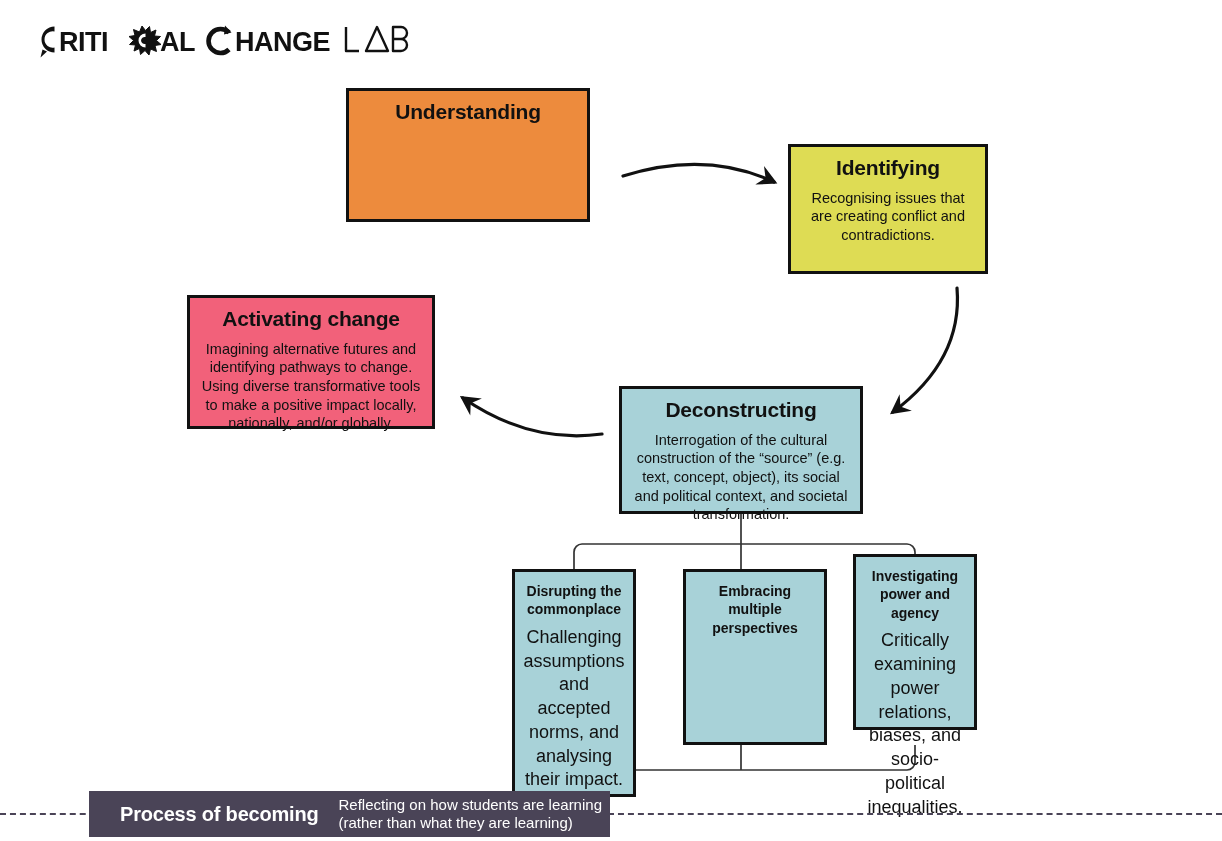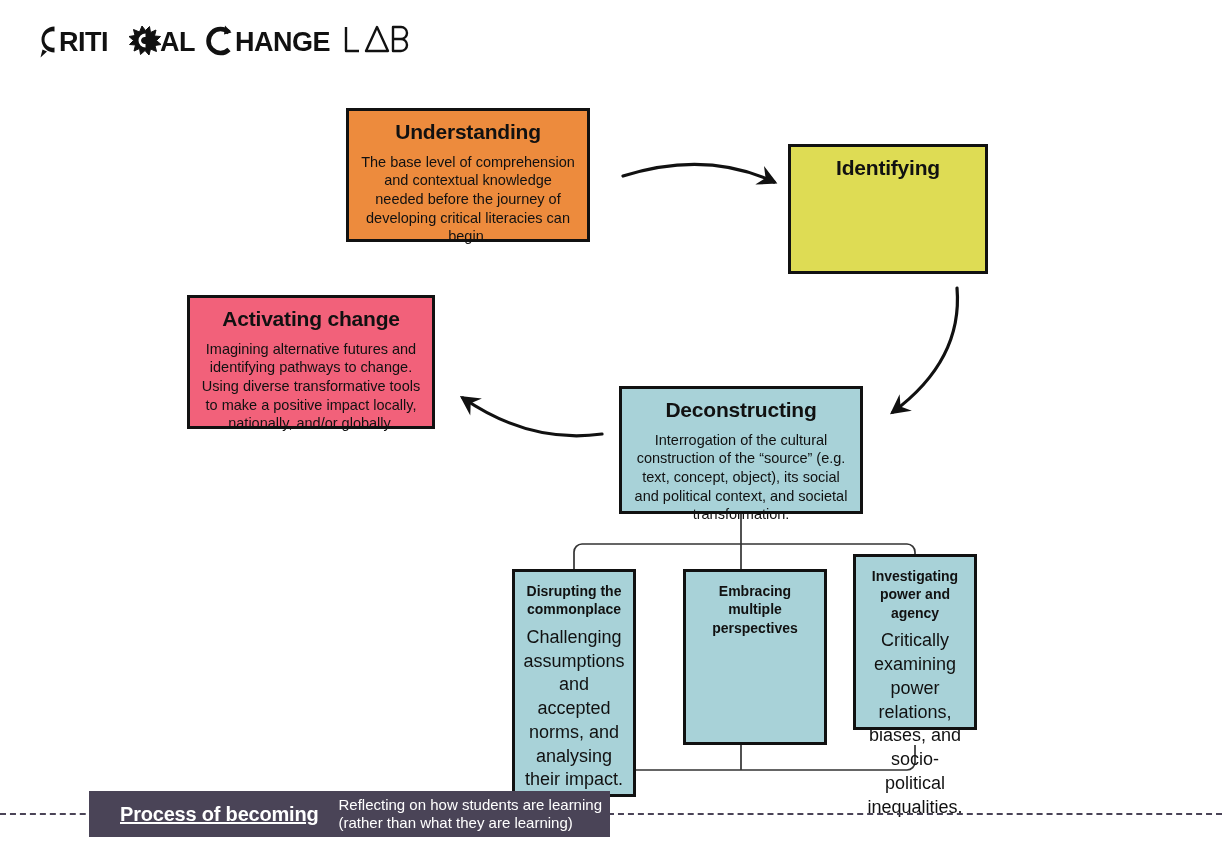--- a/index.html
+++ b/index.html
@@ -53,21 +53,20 @@
   .stage .body { font-size: 14.5px; }
 
   
   .sub { padding: 10px 8px; }
   .sub .ttl { font-size: 14px; margin-bottom: 7px; line-height: 1.32; }
   .sub .body { font-size: 18px; line-height: 1.32; }
 
   #box-understanding {
     left: 346px; top: 88px; width: 244px; height: 134px;
     background: #ED8B3D;
-    margin-top: 20px;
   }
   #box-identifying {
     left: 788px; top: 144px; width: 200px; height: 130px;
     background: #DEDC54;
   }
   #box-activating {
     left: 187px; top: 295px; width: 248px; height: 134px;
     background: #F2617A;
   }
   #box-deconstructing {
@@ -105,21 +104,20 @@
     align-items: center;
     box-sizing: border-box;
     padding-left: 31px;
   }
   #banner .b-title {
     color: #ffffff;
     font-weight: bold;
     font-size: 20px;
     letter-spacing: -0.2px;
     white-space: nowrap;
-    text-decoration: underline;
   }
   #banner .b-sub {
     color: #ffffff;
     font-size: 15px;
     line-height: 1.22;
     margin-left: 20px;
     white-space: pre-line;
   }
   #dashline {
     position: absolute;
@@ -182,25 +180,25 @@
     </g>
 
     <g fill="none" stroke="#333333" stroke-width="1.7">
       <path d="M574 745 L574 762 A8 8 0 0 0 582 770 L907 770 A8 8 0 0 0 915 762 L915 745"></path>
       <path d="M741 745 L741 770"></path>
     </g>
   </svg>
 
   <div class="node stage" id="box-understanding">
     <span class="ttl">Understanding</span>
-    <span class="body">The base level of comprehension and contextual knowledge needed before the journey of developing critical literacies can begin.</span>
   </div>
 
   <div class="node stage" id="box-identifying">
     <span class="ttl">Identifying</span>
+    <span class="body">Recognising issues that are creating conflict and contradictions.</span>
   </div>
 
   <div class="node stage" id="box-activating">
     <span class="ttl">Activating change</span>
     <span class="body">Imagining alternative futures and identifying pathways to change. Using diverse transformative tools to make a positive impact locally, nationally, and/or globally.</span>
   </div>
 
   <div class="node stage" id="box-deconstructing">
     <span class="ttl">Deconstructing</span>
     <span class="body">Interrogation of the cultural construction of the “source” (e.g. text, concept, object), its social and political context, and societal transformation.</span>

